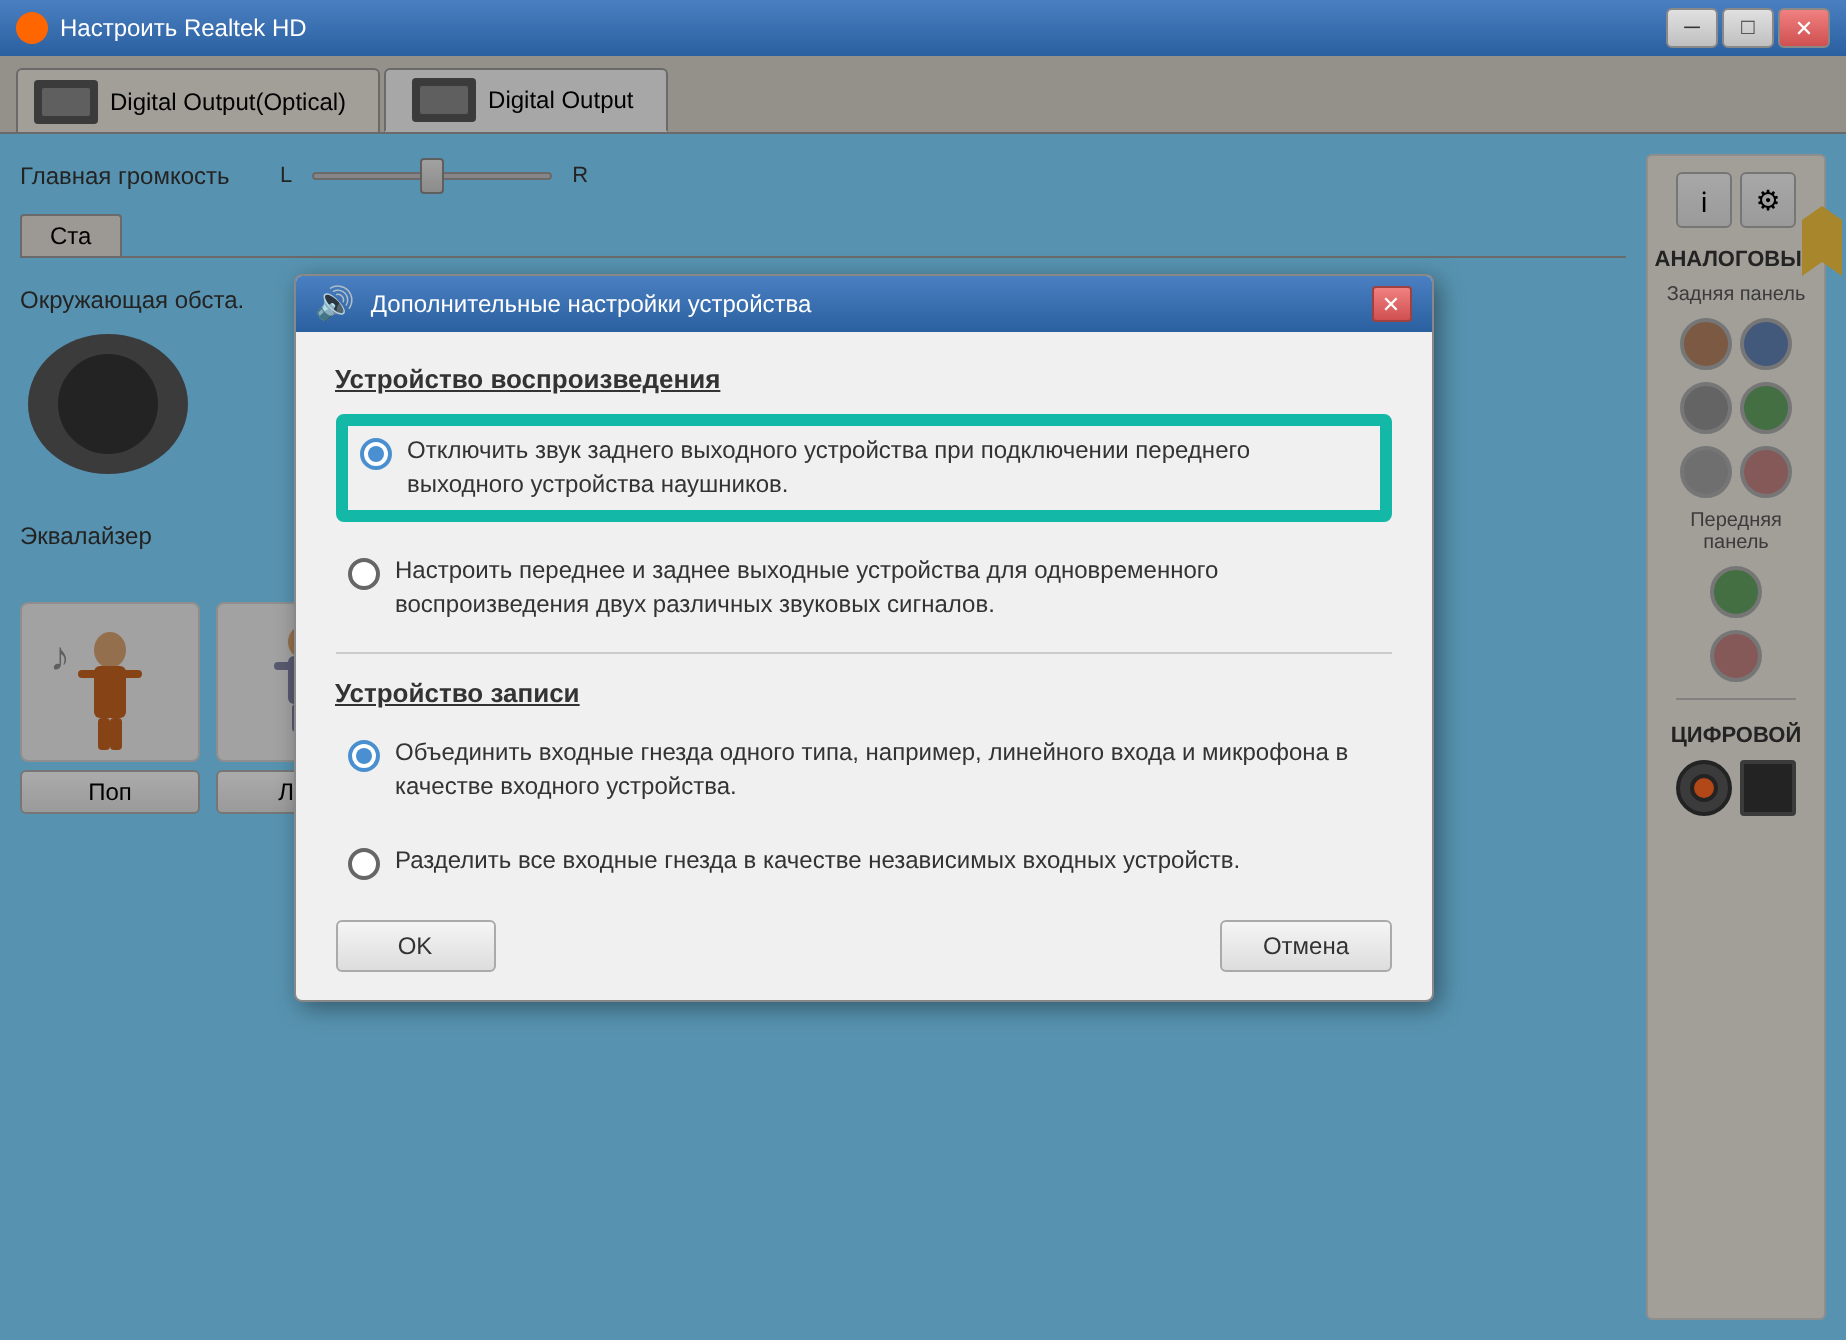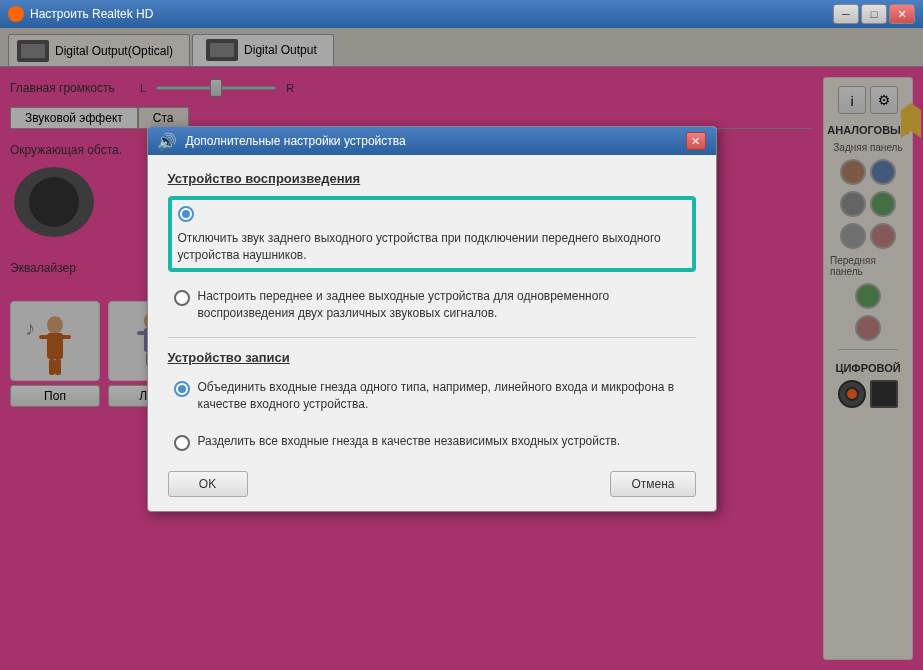--- a/index.html
+++ b/index.html
@@ -48,21 +48,21 @@
       display: flex;
       align-items: center;
       justify-content: center;
       font-size: 11px;
       color: #333;
     }
     .title-btn.close { background: linear-gradient(to bottom, #f08080, #d05050); color: white; }
 
     
     .main-window {
-      background: #ec4899;
+      background: #7dd3fc;
       width: 923px;
       height: 642px;
       position: relative;
       display: flex;
       flex-direction: column;
     }
 
     
     .tab-bar {
       display: flex;
@@ -318,21 +318,21 @@
     .rp-section-title {
       font-size: 11px;
       font-weight: bold;
       color: #333;
       text-align: center;
       margin-top: 4px;
     }
     .rp-subtitle {
       font-size: 10px;
       color: #555;
-      text-align: left;
+      text-align: center;
     }
     .connector-dot {
       width: 26px;
       height: 26px;
       border-radius: 50%;
       cursor: pointer;
       border: 2px solid #aaa;
     }
     .connector-row {
       display: flex;
@@ -426,23 +426,22 @@
     }
     .modal-option {
       display: flex;
       align-items: flex-start;
       gap: 8px;
       margin-bottom: 12px;
       padding: 4px 6px;
       border-radius: 2px;
     }
     .modal-option.highlighted {
-      border: 4px solid #14b8a6;
+      border: 6px solid #14b8a6;
       border-radius: 4px;
-      flex-direction: column;
     }
     .radio-btn {
       width: 16px;
       height: 16px;
       border-radius: 50%;
       border: 2px solid #666;
       background: white;
       flex-shrink: 0;
       margin-top: 2px;
       position: relative;
@@ -525,23 +524,20 @@
       <div class="volume-section">
         <span class="section-label">Главная громкость</span>
         <span class="slider-label">L</span>
         <div class="slider-track">
           <div class="slider-thumb"></div>
         </div>
         <span class="slider-label">R</span>
       </div>
 
       <div class="inner-tab-bar">
-        <div class="inner-tab active">
-          <span>Звуковой эффект</span>
-        </div>
         <div class="inner-tab">
           <span>Ста</span>
         </div>
       </div>
 
       <div class="effects-section">
         <div class="effects-label">Окружающая обста.</div>
         <div style="display:flex; align-items:center; gap:10px; margin-top:4px;">
           <div class="speaker-icon">
             <div class="speaker-inner"></div>

